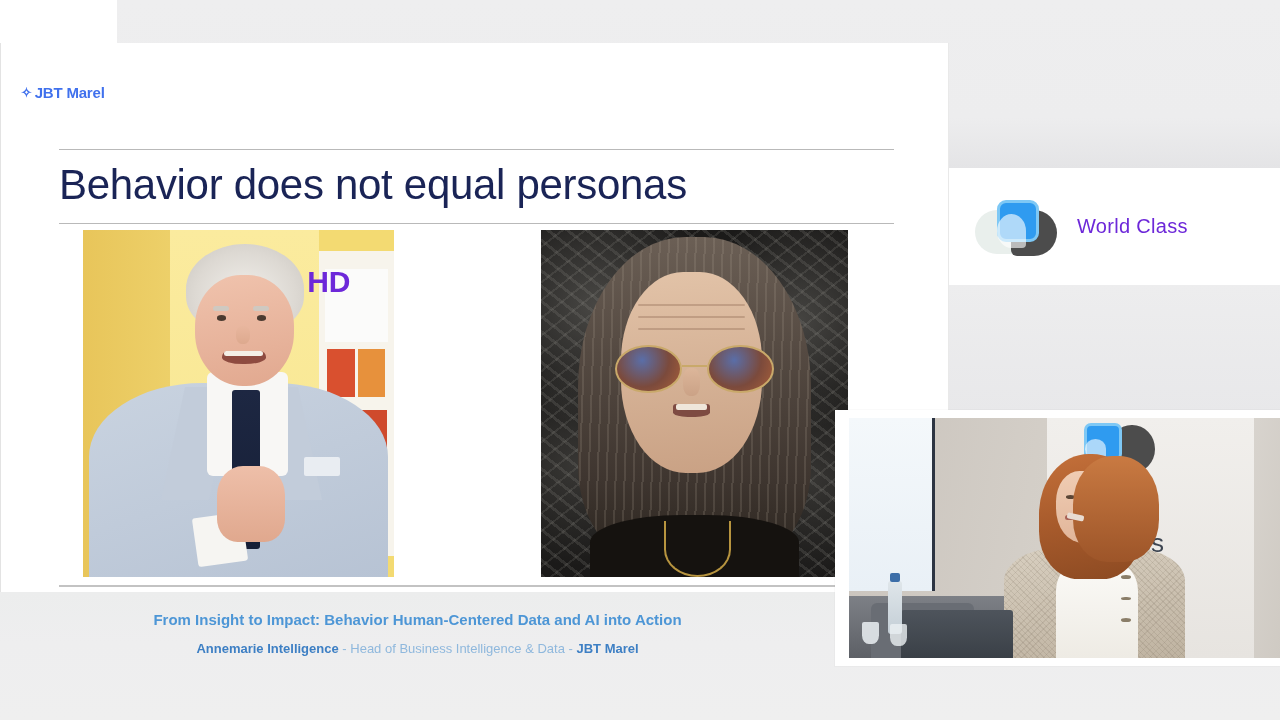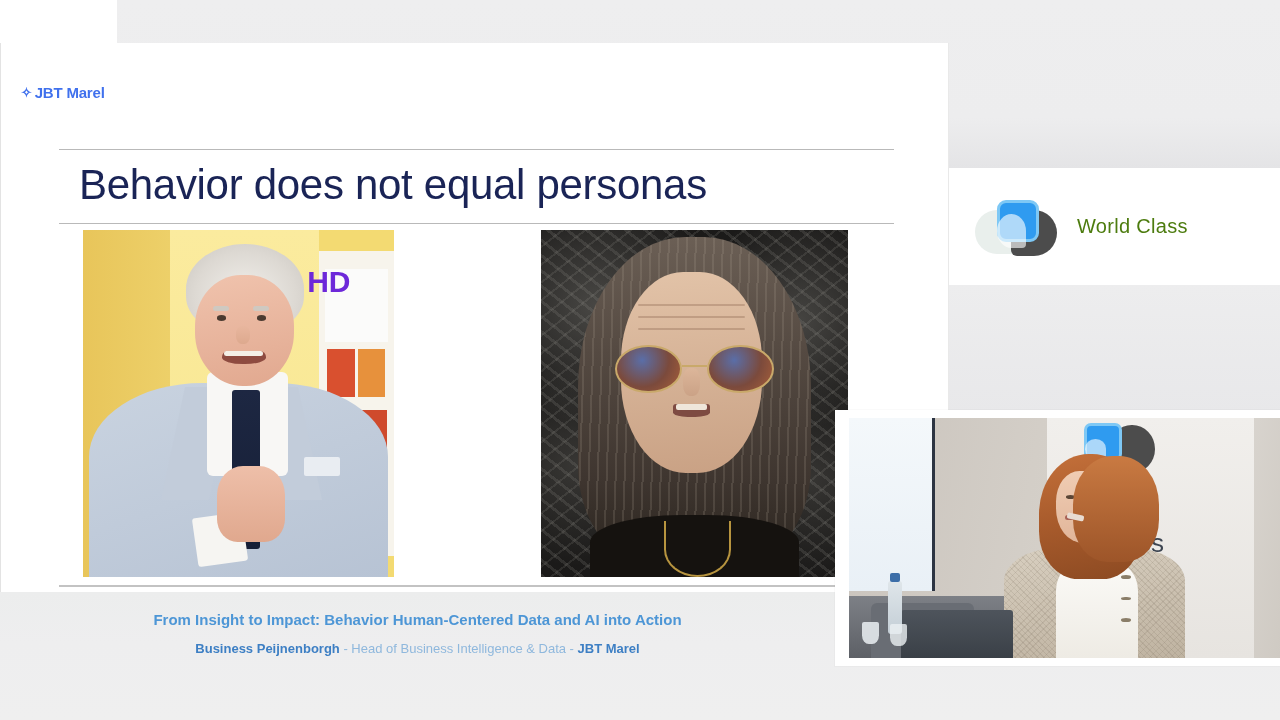--- a/index.html
+++ b/index.html
@@ -45,21 +45,21 @@
   .wcbl-mark .sq-blue {
     position: absolute; left: 24px; top: 4px; width: 42px; height: 42px;
     background: #2f9bf0; border: 3px solid #7ec8f5; border-radius: 9px;
   }
   .wcbl-mark .sq-blue::after {
     content: ""; position: absolute; left: -3px; top: 11px;
     width: 29px; height: 34px; background: rgba(255,255,255,0.62);
     border-radius: 50% 50% 4px 50%;
   }
   .wcbl-words { margin-left: 12px; line-height: 1.22; }
-  .wcbl-l1 { font-size: 20px; color: #4d7c0f; letter-spacing: .3px; }
+  .wcbl-l1 { font-size: 20px; color: #6d28d9; letter-spacing: .3px; }
   .wcbl-l2 { font-size: 20px; color: #6f9ed0; letter-spacing: .3px; }
 
   
   .slide {
     position: absolute; left: 0px; top: 43px; width: 949px; height: 549px;
     background: #ffffff;
     border-left: 1px solid #e3e3e3;
     border-right: 1px solid #e9e9e9;
   }
   .jbt-logo {
@@ -74,21 +74,20 @@
     background: #b9b9b9;
   }
   .rule-top    { top: 106px; }
   .rule-mid    { top: 180px; }
   .rule-bottom { top: 542px; height: 2px; background: #c3c3c3; }
 
   .slide-title {
     position: absolute; left: 58px; top: 118px; width: 820px;
     font-size: 42px; color: #1a2456; letter-spacing: -0.3px;
     white-space: nowrap;
-    margin-left: 20px;
   }
 
   
   .photo { position: absolute; overflow: hidden; }
   .photo-charles { left: 82px; top: 187px; width: 311px; height: 347px; }
   .photo-ozzy    { left: 540px; top: 187px; width: 307px; height: 347px; }
 
   
   .kc-bg { position:absolute; inset:0; background:#f3da72; }
   .kc-bg .wall-l { position:absolute; left:0; top:0; width:28%; height:100%;
@@ -328,21 +327,21 @@
       </div>
       <div class="oz-shirt"></div>
       <div class="oz-chain"></div>
     </div>
 
     <div class="rule rule-bottom"></div>
   </div>
 
   <div class="footer-title">From Insight to Impact: Behavior Human-Centered Data and AI into Action</div>
   <div class="footer-sub">
-    <b>Business Peijnenborgh</b><span> - </span><span>Head of Business Intelligence &amp; Data</span><span> - </span><b>JBT Marel</b>
+    <b>Annemarie Intelligence</b><span> - </span><span>Head of Business Intelligence &amp; Data</span><span> - </span><b>JBT Marel</b>
   </div>
 
   <div class="video-frame">
     <div class="video-inner">
       <div class="v-wall"></div>
       <div class="v-screen"></div>
       <div class="v-banner">
         <div class="logo-bub"></div>
         <div class="logo-sq"></div>
         <div class="b-text">Class</div>

